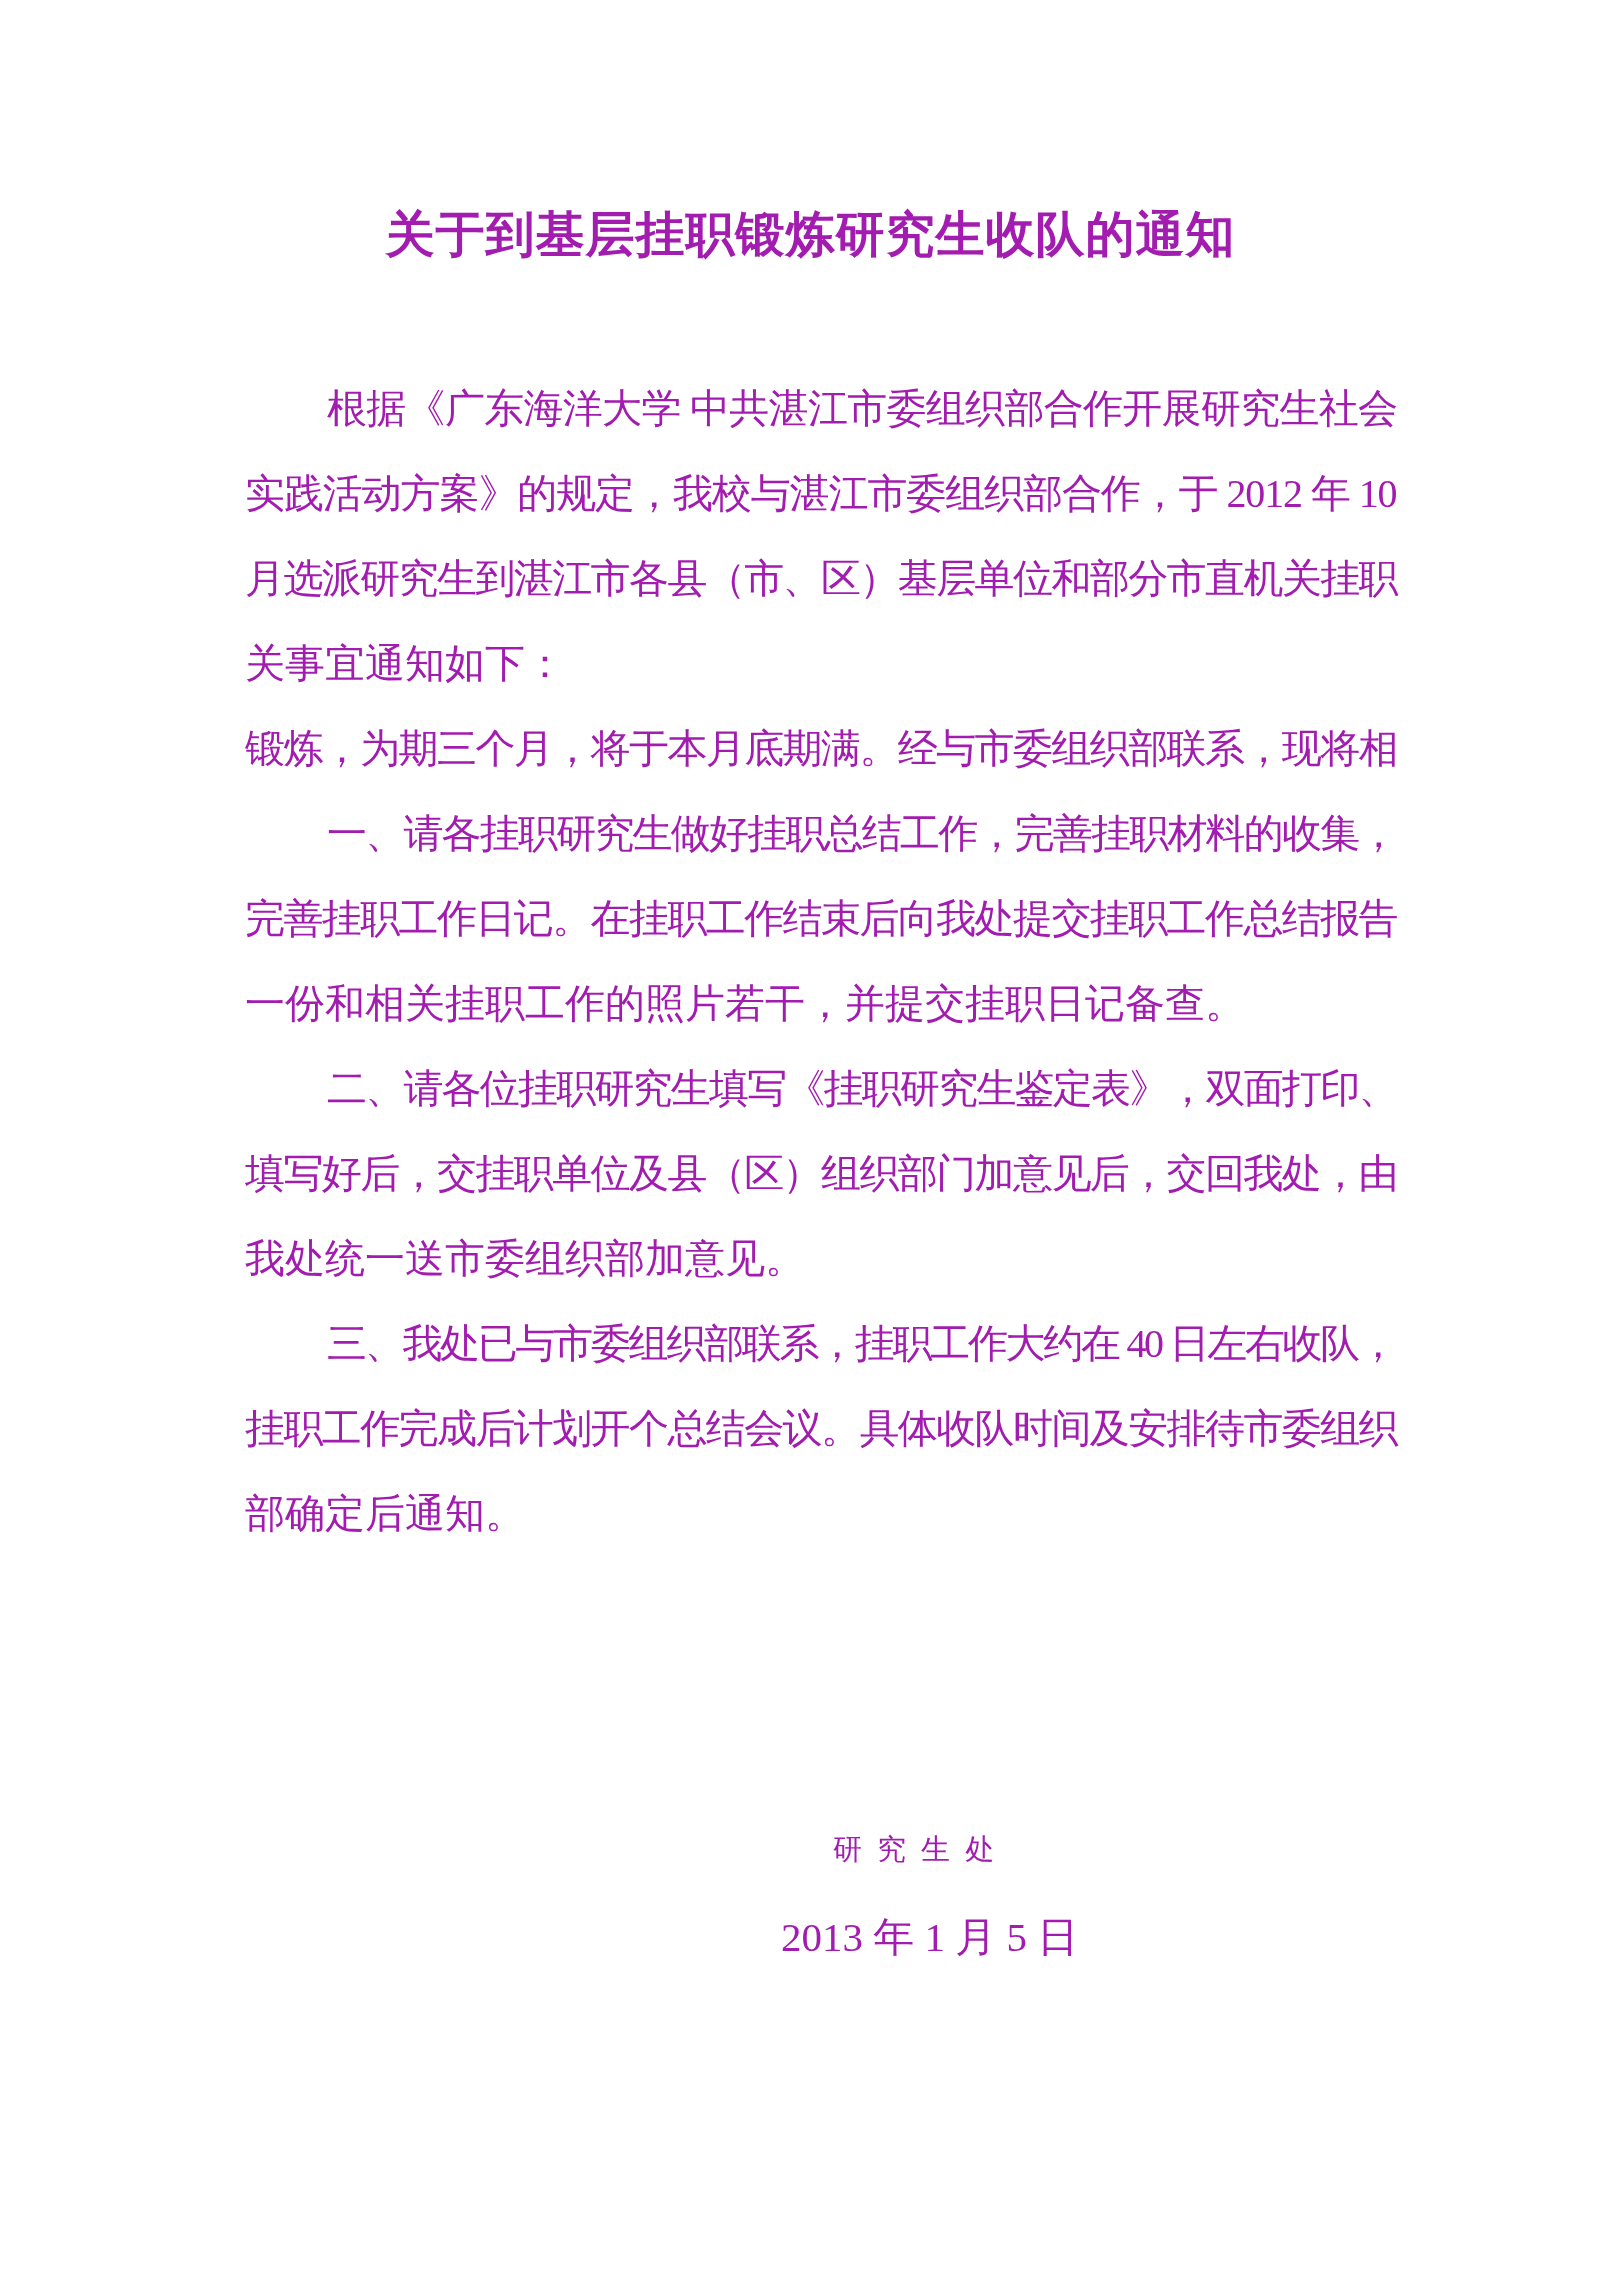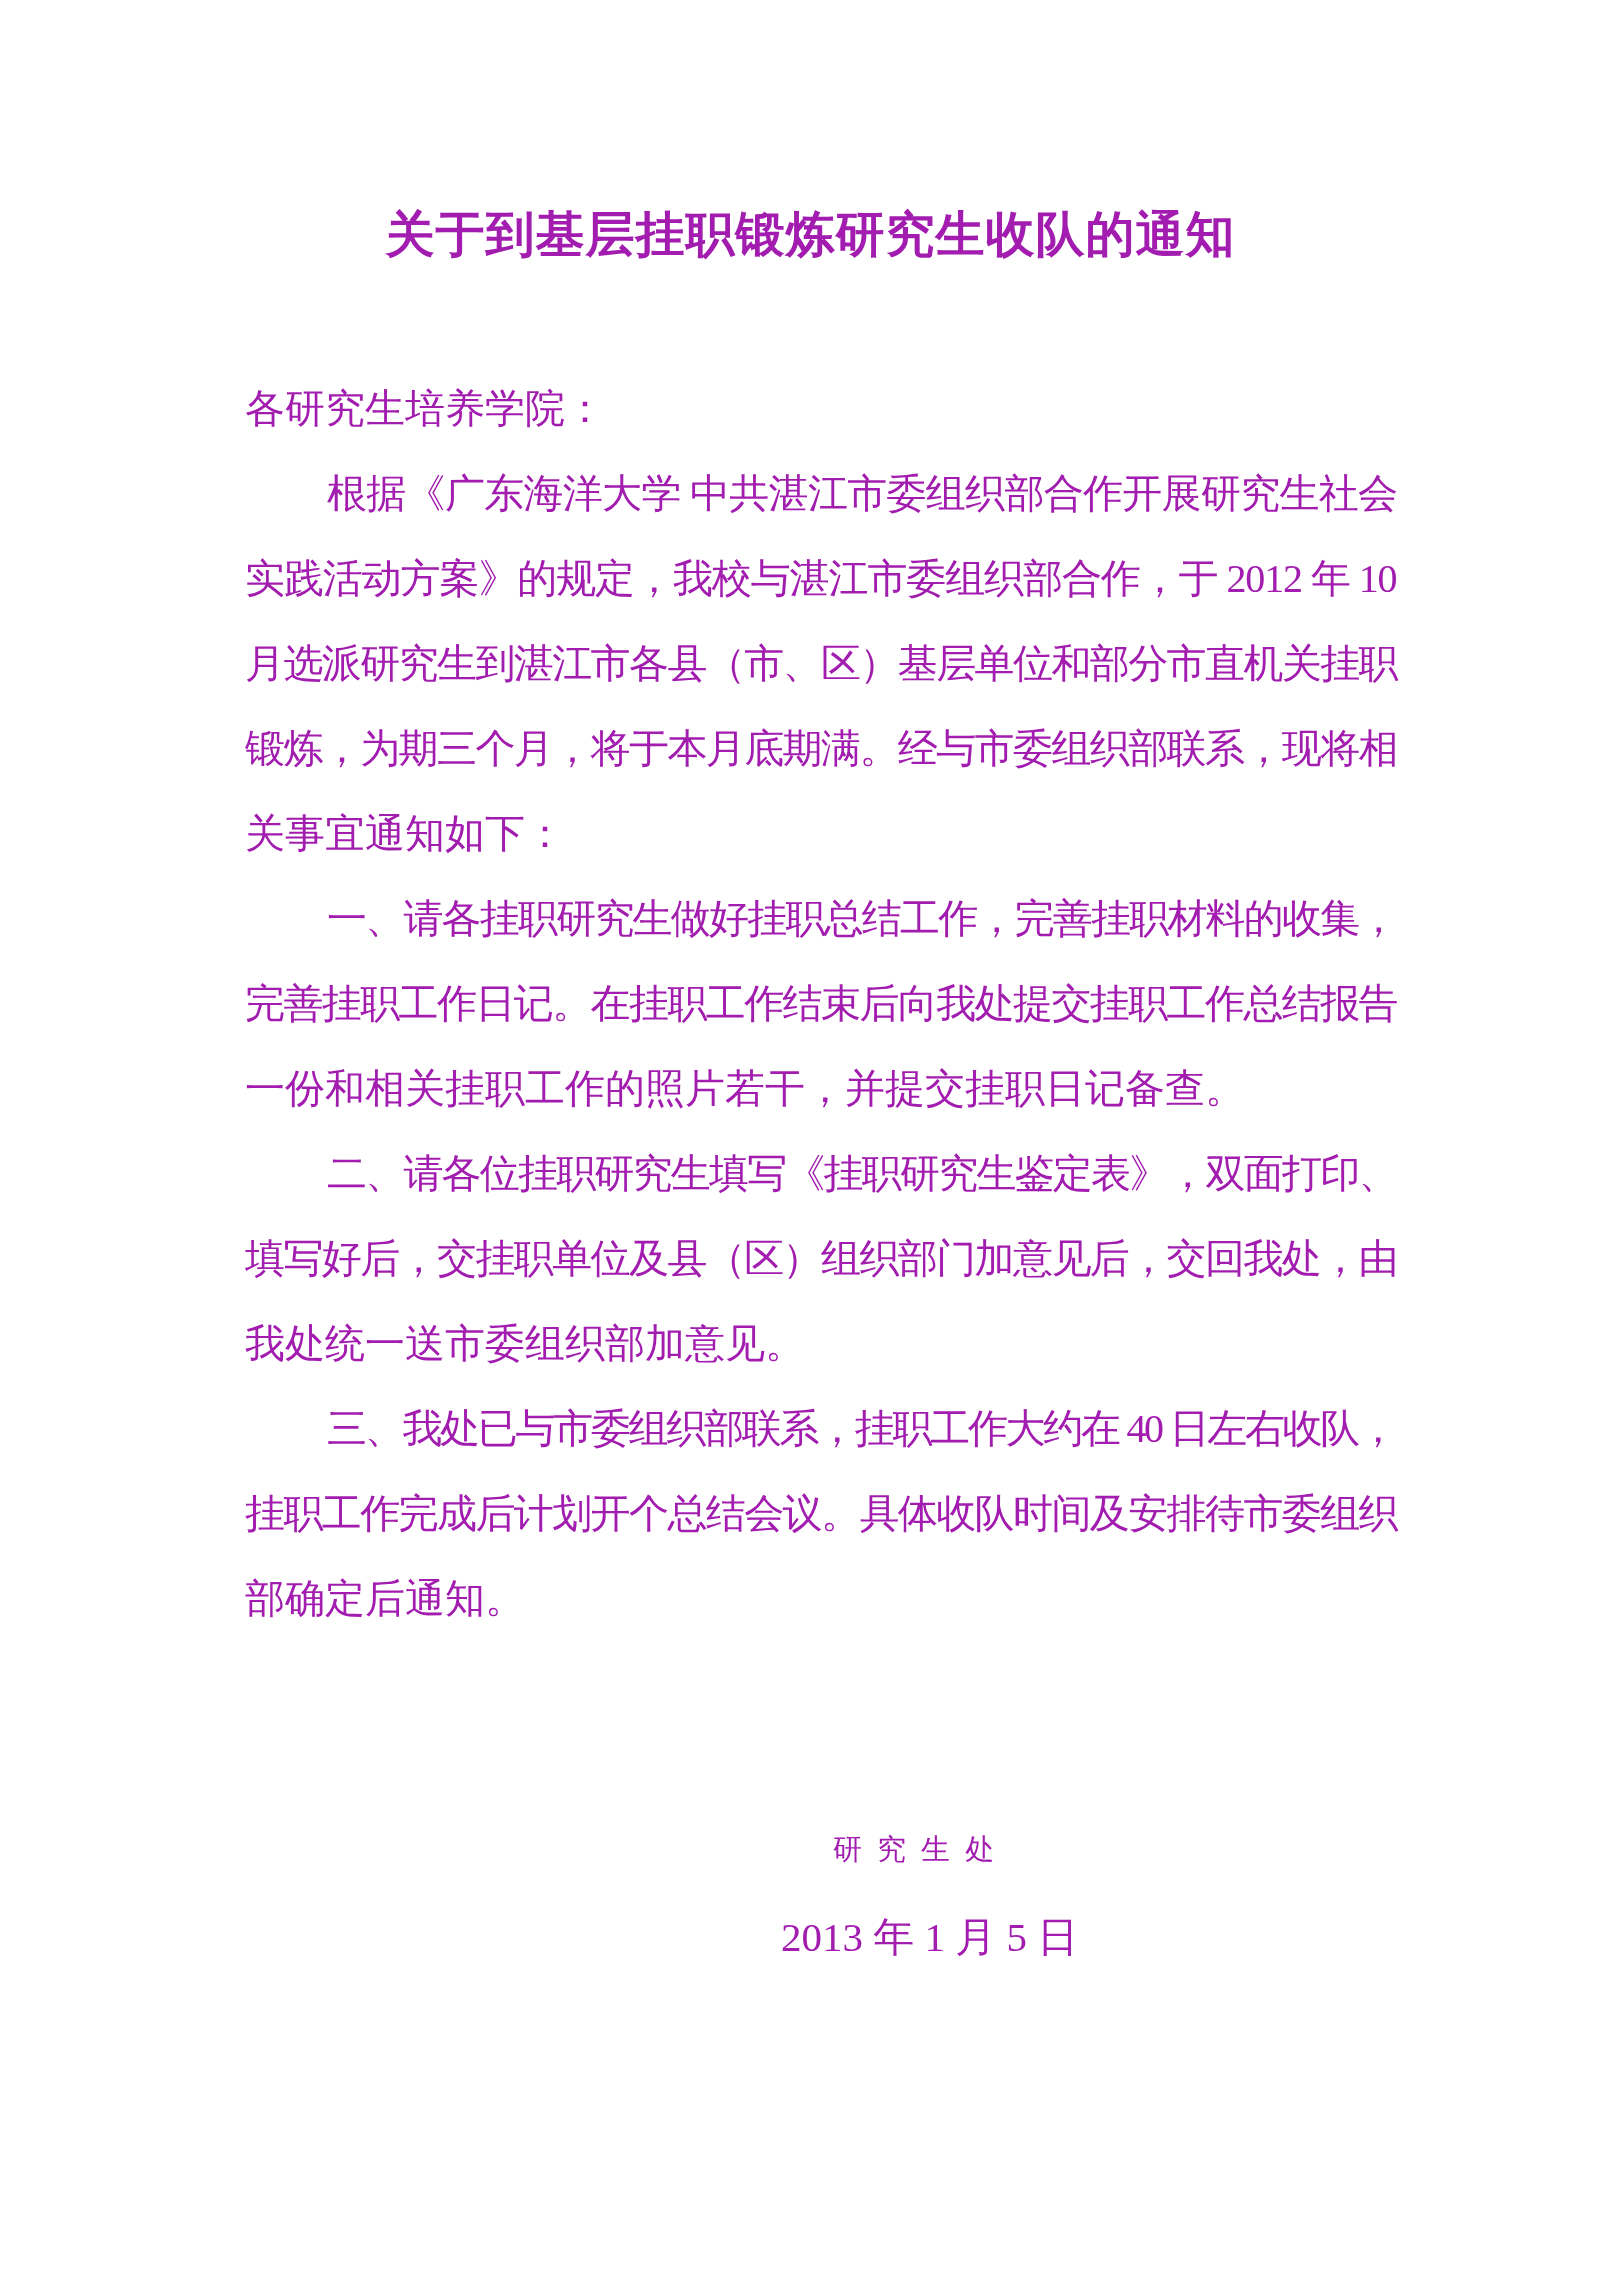--- a/index.html
+++ b/index.html
@@ -62,26 +62,25 @@
   }
 </style>
 </head>
 <body>
 
 <div class="page">
 
   <div class="doc-title">关于到基层挂职锻炼研究生收队的通知</div>
 
   <div class="body-block">
-    <div class="line"><span>各研究生培养学院：</span></div>
     <div class="line indent"><span style="letter-spacing: -0.7px;">根据《广东海洋大学 中共湛江市委组织部合作开展研究生社会</span></div>
     <div class="line"><span style="letter-spacing: -1.1px;">实践活动方案》的规定，我校与湛江市委组织部合作，于 2012 年 10</span></div>
     <div class="line"><span style="letter-spacing: -1.6px; font-family: Liberation Mono, monospace;">月选派研究生到湛江市各县（市、区）基层单位和部分市直机关挂职</span></div>
+    <div class="line"><span>关事宜通知如下：</span></div>
     <div class="line"><span style="letter-spacing: -1.6px;">锻炼，为期三个月，将于本月底期满。经与市委组织部联系，现将相</span></div>
-    <div class="line"><span>关事宜通知如下：</span></div>
     <div class="line indent"><span style="letter-spacing: -1.8px;">一、请各挂职研究生做好挂职总结工作，完善挂职材料的收集，</span></div>
     <div class="line"><span style="letter-spacing: -1.6px; font-family: Liberation Serif, serif;">完善挂职工作日记。在挂职工作结束后向我处提交挂职工作总结报告</span></div>
     <div class="line"><span>一份和相关挂职工作的照片若干，并提交挂职日记备查。</span></div>
     <div class="line indent"><span style="letter-spacing: -1.8px; margin-top: 28px;">二、请各位挂职研究生填写《挂职研究生鉴定表》，双面打印、</span></div>
     <div class="line"><span style="letter-spacing: -1.6px;">填写好后，交挂职单位及县（区）组织部门加意见后，交回我处，由</span></div>
     <div class="line"><span>我处统一送市委组织部加意见。</span></div>
     <div class="line indent"><span style="letter-spacing: -2.3px;">三、我处已与市委组织部联系，挂职工作大约在 40 日左右收队，</span></div>
     <div class="line"><span style="letter-spacing: -1.6px;">挂职工作完成后计划开个总结会议。具体收队时间及安排待市委组织</span></div>
     <div class="line"><span>部确定后通知。</span></div>
   </div>

